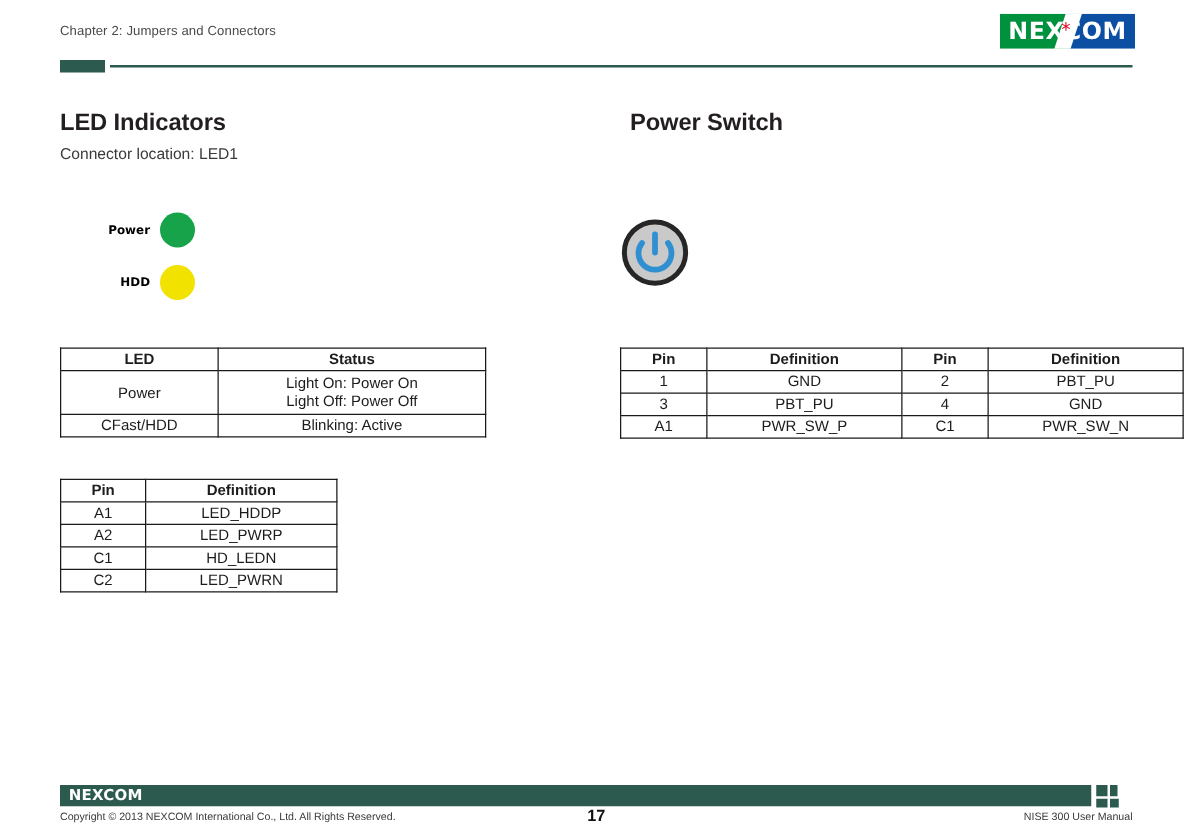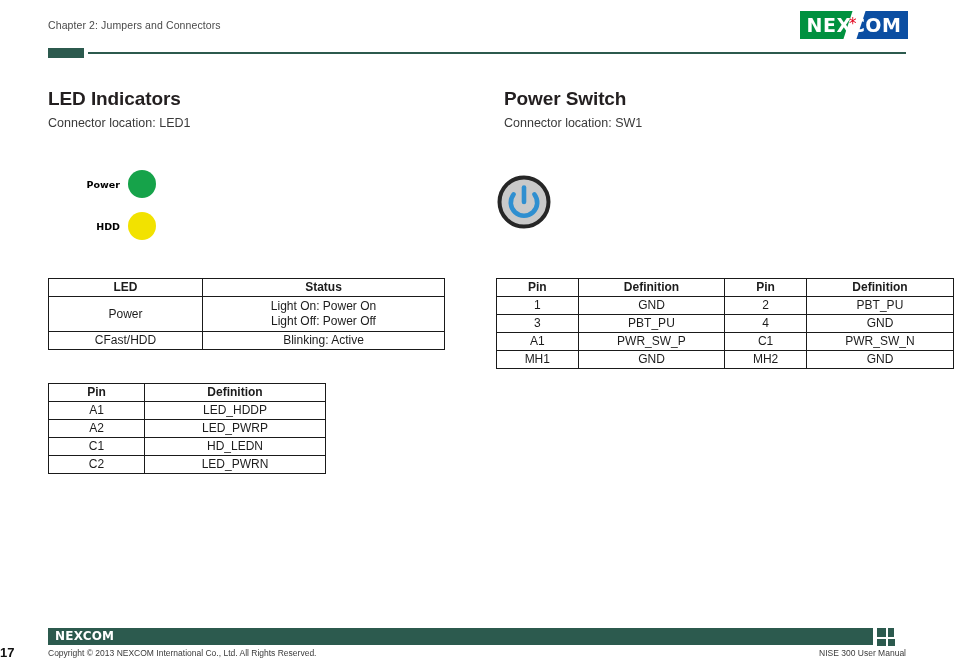--- a/index.html
+++ b/index.html
@@ -172,21 +172,21 @@
   table.doc-table {
     border-collapse: collapse;
     font-size: 12px;
     color: #1c1c1c;
     font-family: "Liberation Sans", sans-serif;
     background: #ffffff;
   }
   table.doc-table th,
   table.doc-table td {
     border: 1px solid #1a1a1a;
-    padding: 1px 20px;
+    padding: 1px 6px;
     font-weight: normal;
     text-align: center;
     line-height: 1.25;
     white-space: nowrap;
   }
   table.doc-table th {
     font-weight: bold;
     font-size: 12px;
   }
   td.align-left { text-align: left; }
@@ -248,21 +248,21 @@
     top: 648px;
     font-size: 8.5px;
     color: #3a3a3a;
     white-space: nowrap;
   }
   .footer-page {
     position: absolute;
     left: 0;
     top: 645px;
     width: 954px;
-    text-align: left;
+    text-align: center;
     font-size: 13px;
     font-weight: bold;
     color: #111111;
   }
   .footer-manual {
     position: absolute;
     right: 48px;
     top: 648px;
     font-size: 8.5px;
     color: #3a3a3a;
@@ -348,21 +348,20 @@
     </tr>
     <tr>
       <td>C2</td>
       <td>LED_PWRN</td>
     </tr>
   </tbody>
 </table>
 
 <div class="col col-right">
   <h2 class="section-title">Power Switch</h2>
-  <p class="section-sub">Connector location: SW1</p>
 </div>
 
 <div class="pwr-graphic">
   <svg width="54" height="54" viewBox="0 0 54 54">
     <circle cx="27" cy="27" r="24.5" fill="#c9c9c9" stroke="#262626" stroke-width="4"></circle>
     <g stroke="#2f8fd0" stroke-width="4.6" fill="none" stroke-linecap="round">
       <path d="M 16.6 19.4 A 13.2 13.2 0 1 0 37.4 19.4"></path>
       <line x1="27" y1="12.5" x2="27" y2="27"></line>
     </g>
   </svg>
@@ -389,26 +388,20 @@
       <td>PBT_PU</td>
       <td>4</td>
       <td>GND</td>
     </tr>
     <tr>
       <td>A1</td>
       <td>PWR_SW_P</td>
       <td>C1</td>
       <td>PWR_SW_N</td>
     </tr>
-    <tr>
-      <td>MH1</td>
-      <td>GND</td>
-      <td>MH2</td>
-      <td>GND</td>
-    </tr>
   </tbody>
 </table>
 
 <div class="footer-bar">
   <span class="footer-logo">NEXCOM</span>
 </div>
 <div class="footer-squares">
   <i class="fsq-a"></i>
   <i class="fsq-b"></i>
   <i class="fsq-c"></i>

